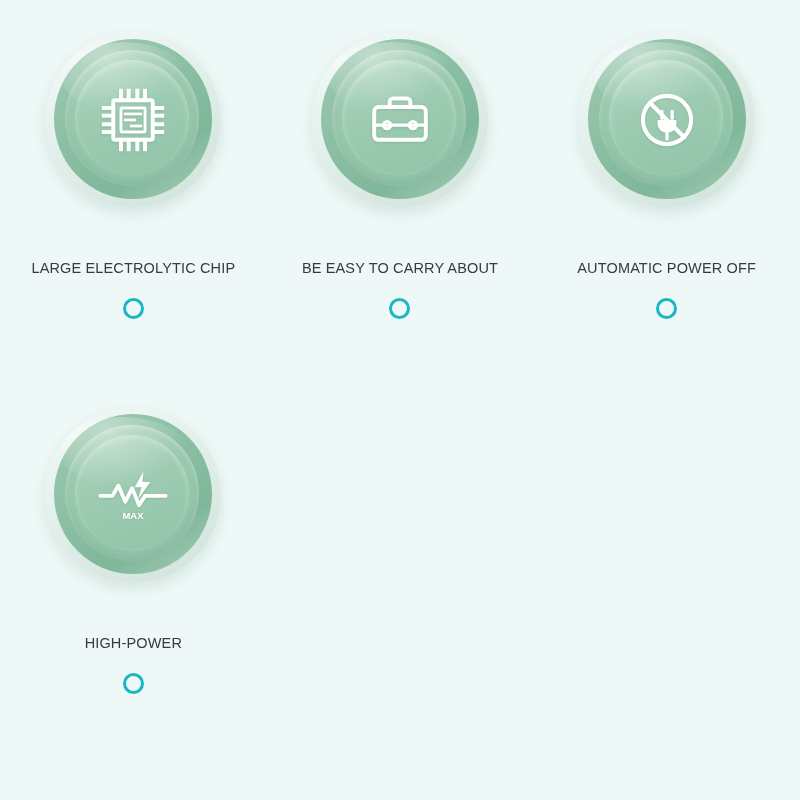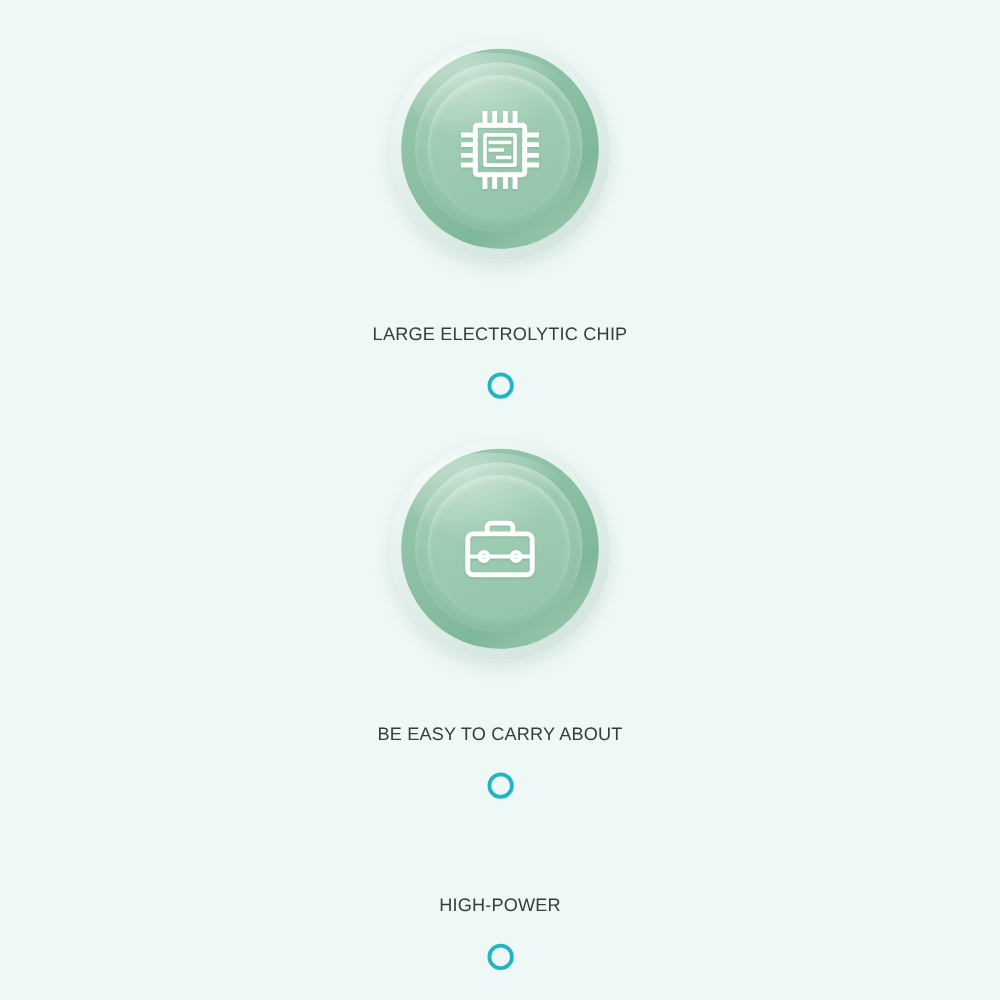--- a/index.html
+++ b/index.html
@@ -18,21 +18,21 @@
   .board {
     position: relative;
     width: 800px;
     height: 800px;
     box-sizing: border-box;
     padding: 26px 0 0 0;
   }
 
   .grid {
     display: grid;
-    grid-template-columns: repeat(1, 1fr);
+    grid-template-columns: repeat(3, 1fr);
     grid-template-rows: repeat(2, 1fr);
     width: 800px;
     height: 750px;
   }
 
   .cell {
     position: relative;
     display: flex;
     flex-direction: column;
     align-items: center;
@@ -200,21 +200,55 @@
             <circle cx="35" cy="56" r="4.2" stroke-width="3.6"></circle>
             <circle cx="65" cy="56" r="4.2" stroke-width="3.6"></circle>
           </svg>
         </div>
       </div>
       <div class="caption">BE EASY TO CARRY ABOUT</div>
       <div class="marker"></div>
     </div>
 
 
-
-    <div class="cell">
+    <div class="cell">
+      <div class="badge">
+        <div class="halo"></div>
+        <div class="disc"></div>
+        <div class="groove"></div>
+        <div class="plate"></div>
+        <div class="gloss"></div>
+        <div class="icon-wrap">
+          <svg viewBox="0 0 100 100" fill="none" stroke="#ffffff" stroke-width="4.8" stroke-linecap="round" stroke-linejoin="round">
+            <circle cx="50" cy="50" r="28"></circle>
+            <line x1="30" y1="30" x2="70" y2="70"></line>
+            <path d="M44 40 v8 M56 40 v8" stroke-width="4"></path>
+            <path d="M39 50 h22 v4 a11 11 0 0 1 -11 11 a11 11 0 0 1 -11 -11 z" fill="#ffffff" stroke="none"></path>
+            <path d="M50 65 v7" stroke-width="4"></path>
+          </svg>
+        </div>
+      </div>
+      <div class="caption">AUTOMATIC POWER OFF</div>
+      <div class="marker"></div>
+    </div>
+
+    <div class="cell">
+      <div class="badge">
+        <div class="halo"></div>
+        <div class="disc"></div>
+        <div class="groove"></div>
+        <div class="plate"></div>
+        <div class="gloss"></div>
+        <div class="icon-wrap">
+          <svg viewBox="0 0 100 100" fill="none" stroke="#ffffff" stroke-width="4.4" stroke-linecap="round" stroke-linejoin="round">
+            <path d="M12 51 H26 L33 39 L41 58 L49 42 L57 62 L64 51 H88"></path>
+            <path d="M62 23 L52 41 H60 L56 55 L70 35 H61 Z" fill="#ffffff" stroke="none"></path>
+            <text x="50" y="78" fill="#ffffff" stroke="none" font-family="Liberation Sans, sans-serif" font-size="11" font-weight="bold" text-anchor="middle">MAX</text>
+          </svg>
+        </div>
+      </div>
       <div class="caption">HIGH-POWER</div>
       <div class="marker"></div>
     </div>
 
 
   </div>
 </div>
 
 </body></html>

